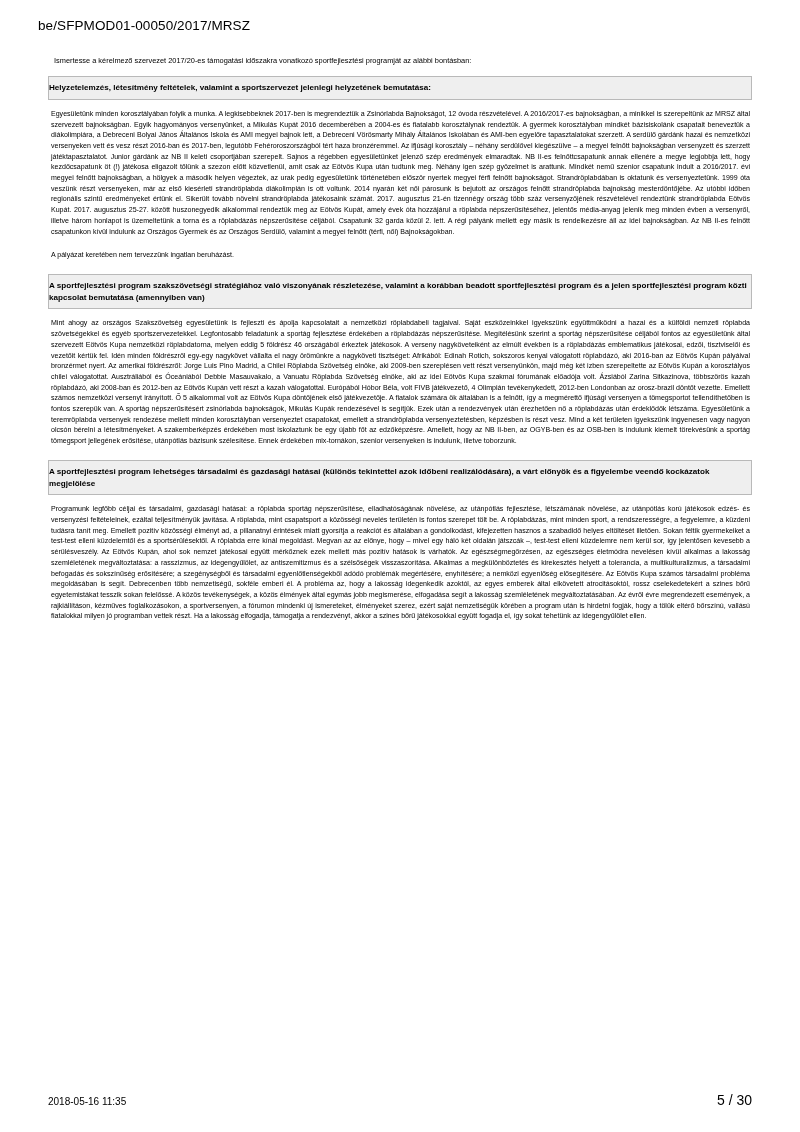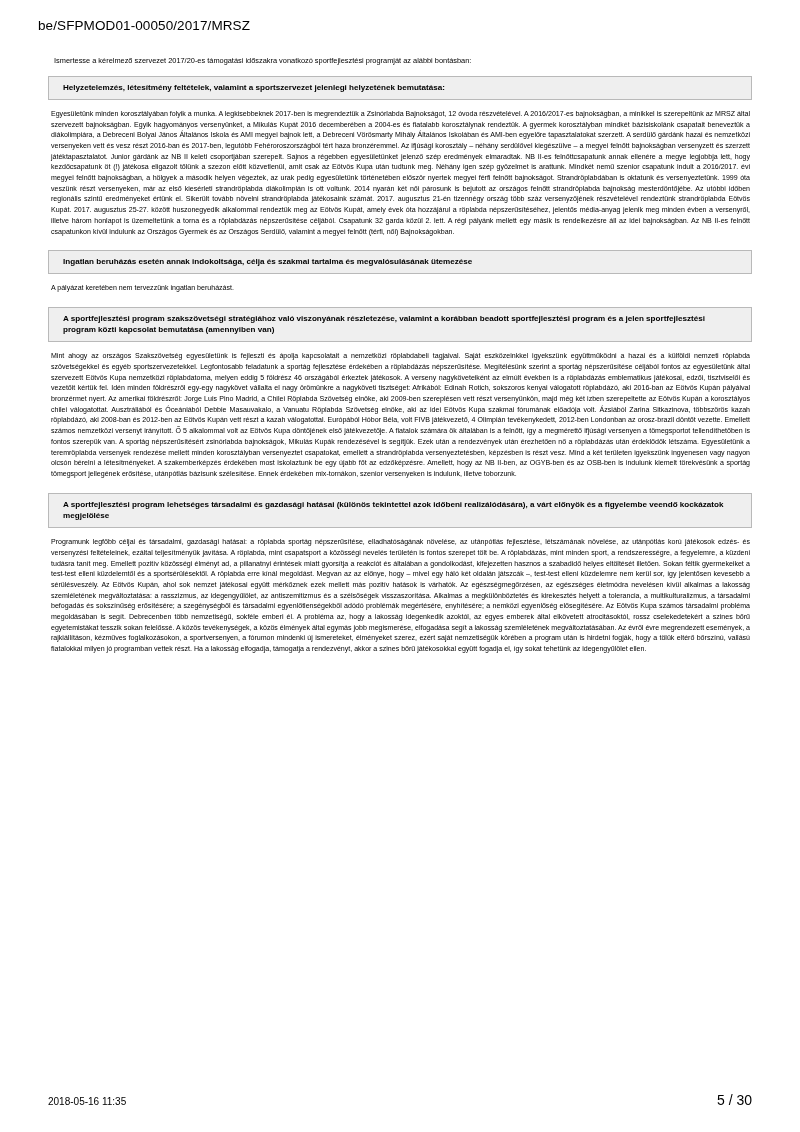--- a/index.html
+++ b/index.html
@@ -38,21 +38,21 @@
   }
   .intro {
     font-size: 7.4px;
     line-height: 1.5;
     color: #000;
     margin: 0 0 10px 6px;
   }
   .section-head {
     background: #efefef;
     border: 1px solid #b9b9b9;
-    padding: 5px 14px;
+    padding: 5px 0;
     font-size: 8.1px;
     font-weight: bold;
     line-height: 1.45;
     color: #000;
     margin-bottom: 9px;
   }
   .body-text {
     font-size: 7.05px;
     line-height: 1.52;
     text-align: justify;
@@ -84,21 +84,20 @@
 
   <div class="doc-header">be/SFPMOD01-00050/2017/MRSZ</div>
 
   <div class="content">
 
     <p class="intro">Ismertesse a kérelmező szervezet 2017/20-es támogatási időszakra vonatkozó sportfejlesztési programját az alábbi bontásban:</p>
 
     <div class="section-head">Helyzetelemzés, létesítmény feltételek, valamint a sportszervezet jelenlegi helyzetének bemutatása:</div>
     <p class="body-text">Egyesületünk minden korosztályában folyik a munka. A legkisebbeknek 2017-ben is megrendeztük a Zsinórlabda Bajnokságot, 12 óvoda részvételével. A 2016/2017-es bajnokságban, a minikkel is szerepeltünk az MRSZ által szervezett bajnokságban. Egyik hagyományos versenyünket, a Mikulás Kupát 2016 decemberében a 2004-es és fiatalabb korosztálynak rendeztük. A gyermek korosztályban mindkét bázisiskolánk csapatait beneveztük a diákolimpiára, a Debreceni Bolyai János Általános Iskola és AMI megyei bajnok lett, a Debreceni Vörösmarty Mihály Általános Iskolában és AMI-ben egyelőre tapasztalatokat szerzett. A serdülő gárdánk hazai és nemzetközi versenyeken vett és vesz részt 2016-ban és 2017-ben, legutóbb Fehéroroszországból tért haza bronzéremmel. Az ifjúsági korosztály – néhány serdülővel kiegészülve – a megyei felnőtt bajnokságban versenyzett és szerzett játéktapasztalatot. Junior gárdánk az NB II keleti csoportjában szerepelt. Sajnos a régebben egyesületünket jelenző szép eredmények elmaradtak. NB II-es felnőttcsapatunk annak ellenére a megye legjobbja lett, hogy kezdőcsapatunk öt (!) játékosa eligazolt tőlünk a szezon előtt közvetlenül, amit csak az Eötvös Kupa után tudtunk meg. Néhány igen szép gyözelmet is arattunk. Mindkét nemű szenior csapatunk indult a 2016/2017. évi megyei felnőtt bajnokságban, a hölgyek a második helyen végeztek, az urak pedig egyesületünk történetében először nyertek megyei férfi felnőtt bajnokságot. Strandröplabdában is oktatunk és versenyeztetünk. 1999 óta veszünk részt versenyeken, már az első kiesérleti strandröplabda diákolimpián is ott voltunk. 2014 nyarán két női párosunk is bejutott az országos felnőtt strandröplabda bajnokság mesterdöntőjébe. Az utóbbi időben regionális szintű eredményeket értünk el. Sikerült tovább növelni strandröplabda játékosaink számát. 2017. augusztus 21-én tizennégy ország több száz versenyzőjének részvételével rendeztünk strandröplabda Eötvös Kupát. 2017. augusztus 25-27. között huszonegyedik alkalommal rendeztük meg az Eötvös Kupát, amely évek óta hozzájárul a röplabda népszerűsítéséhez, jelentős média-anyag jelenik meg minden évben a versenyről, illetve három honlapot is üzemeltetünk a torna és a röplabdázás népszerűsítése céljából. Csapatunk 32 garda közül 2. lett. A régi pályánk mellett egy másik is rendelkezésre áll az idei bajnokságban. Az NB II-es felnőtt csapatunkon kívül indulunk az Országos Gyermek és az Országos Serdülő, valamint a megyei felnőtt (térfi, női) Bajnokságokban.</p>
 
-    <div class="section-head">Ingatlan beruházás esetén annak indokoltsága, célja és szakmai tartalma és megvalósulásának ütemezése</div>
     <p class="body-text short">A pályázat keretében nem tervezzünk ingatlan beruházást.</p>
 
     <div class="section-head">A sportfejlesztési program szakszövetségi stratégiához való viszonyának részletezése, valamint a korábban beadott sportfejlesztési program és a jelen sportfejlesztési program közti kapcsolat bemutatása (amennyiben van)</div>
     <p class="body-text">Mint ahogy az országos Szakszövetség egyesületünk is fejleszti és ápolja kapcsolatait a nemzetközi röplabdabeli tagjaival. Saját eszközeinkkel igyekszünk együttműködni a hazai és a külföldi nemzeti röplabda szövetségekkel és egyéb sportszervezetekkel. Legfontosabb feladatunk a sportág fejlesztése érdekében a röplabdázás népszerűsítése. Megítélésünk szerint a sportág népszerűsítése céljából fontos az egyesületünk által szervezett Eötvös Kupa nemzetközi röplabdatorna, melyen eddig 5 földrész 46 országából érkeztek játékosok. A verseny nagyköveteiként az elmúlt években is a röplabdázás emblematikus játékosai, edzői, tisztviselői és vezetőit kértük fel. Idén minden földrészről egy-egy nagykövet vállalta el nagy örömünkre a nagyköveti tisztséget: Afrikából: Edinah Rotich, sokszoros kenyai válogatott röplabdázó, aki 2016-ban az Eötvös Kupán pályáival bronzérmet nyert. Az amerikai földrészről: Jorge Luis Pino Madrid, a Chilei Röplabda Szövetség elnöke, aki 2009-ben szereplésen vett részt versenyünkön, majd még két izben szerepeltette az Eötvös Kupán a korosztályos chilei válogatottat. Ausztráliából és Óceániából Debbie Masauvakalo, a Vanuatu Röplabda Szövetség elnöke, aki az idei Eötvös Kupa szakmai fórumának előadója volt. Ázsiából Zarina Sitkazinova, többszörös kazah röplabdázó, aki 2008-ban és 2012-ben az Eötvös Kupán vett részt a kazah válogatottal. Európából Hóbor Béla, volt FIVB játékvezető, 4 Olimpián tevékenykedett, 2012-ben Londonban az orosz-brazil döntőt vezette. Emellett számos nemzetközi versenyt irányított. Ő 5 alkalommal volt az Eötvös Kupa döntőjének első játékvezetője. A fiatalok számára ök általában is a felnőtt, így a megmérettő ifjúsági versenyen a tömegsportot tellendíthetőben is fontos szerepük van. A sportág népszerűsítésért zsinórlabda bajnokságok, Mikulás Kupák rendezésével is segítjük. Ezek után a rendezvények után érezhetően nő a röplabdázás után érdeklődők létszáma. Egyesületünk a teremröplabda versenyek rendezése mellett minden korosztályban versenyeztet csapatokat, emellett a strandröplabda versenyeztetésben, képzésben is részt vesz. Mind a két területen igyekszünk ingyenesen vagy nagyon olcsón bérelni a létesítményeket. A szakemberképzés érdekében most iskolaztunk be egy újabb főt az edzőképzésre. Amellett, hogy az NB II-ben, az OGYB-ben és az OSB-ben is indulunk kiemelt törekvésünk a sportág tömegsport jellegének erősítése, utánpótlás bázisunk szélesítése. Ennek érdekében mix-tornákon, szenior versenyeken is indulunk, illetve toborzunk.</p>
 
     <div class="section-head">A sportfejlesztési program lehetséges társadalmi és gazdasági hatásai (különös tekintettel azok időbeni realizálódására), a várt előnyök és a figyelembe veendő kockázatok megjelölése</div>
     <p class="body-text">Programunk legfőbb céljai és társadalmi, gazdasági hatásai: a röplabda sportág népszerűsítése, elladhatóságának növelése, az utánpótlás fejlesztése, létszámának növelése, az utánpótlás korú játékosok edzés- és versenyzési feltételeinek, ezáltal teljesítményük javítása. A röplabda, mint csapatsport a közösségi nevelés területén is fontos szerepet tölt be. A röplabdázás, mint minden sport, a rendszerességre, a fegyelemre, a küzdeni tudásra tanít meg. Emellett pozitív közösségi élményt ad, a pillanatnyi érintések miatt gyorsítja a reakciót és általában a gondolkodást, kifejezetten hasznos a szabadidő helyes eltöltését illetően. Sokan féltik gyermekeiket a test-test elleni küzdelemtől és a sportsérülésektől. A röplabda erre kínál megoldást. Megvan az az előnye, hogy – mivel egy háló két oldalán játszcák –, test-test elleni küzdelemre nem kerül sor, így jelentősen kevesebb a sérülésveszély. Az Eötvös Kupán, ahol sok nemzet játékosai együtt mérkőznek ezek mellett más pozitív hatások is várhatók. Az egészségmegőrzésen, az egészséges életmódra nevelésen kívül alkalmas a lakosság szemléletének megváltoztatása: a rasszizmus, az idegengyűlölet, az antiszemitizmus és a szélsőségek visszaszorítása. Alkalmas a megkülönböztetés és kirekesztés helyett a tolerancia, a multikulturalizmus, a társadalmi befogadás és sokszínűség erősítésére; a szegénységből és társadalmi egyenlőtlenségekből adódó problémák megértésére, enyhítésére; a nemközi egyenlőség elősegítésére. Az Eötvös Kupa számos társadalmi probléma megoldásában is segít. Debrecenben több nemzetiségű, sokféle emberi él. A probléma az, hogy a lakosság idegenkedik azoktól, az egyes emberek által elkövetett atrocitásoktól, rossz cselekedetekért a szines bőrű egyetemistákat tesszik sokan felelőssé. A közös tevékenységek, a közös élmények által egymás jobb megismerése, elfogadása segít a lakosság szemléletének megváltoztatásában. Az évről évre megrendezett események, a rajkiállításon, kézműves foglalkozásokon, a sportversenyen, a fórumon mindenki új ismereteket, élményeket szerez, ezért saját nemzetiségük körében a program után is hirdetni fogják, hogy a tölük eltérő bőrszínú, vallású fiatalokkal milyen jó programban vettek részt. Ha a lakosság elfogadja, támogatja a rendezvényt, akkor a szines bőrű játékosokkal együtt fogadja el, így sokat tehetünk az idegengyűlölet ellen.</p>
 
   </div>
 

